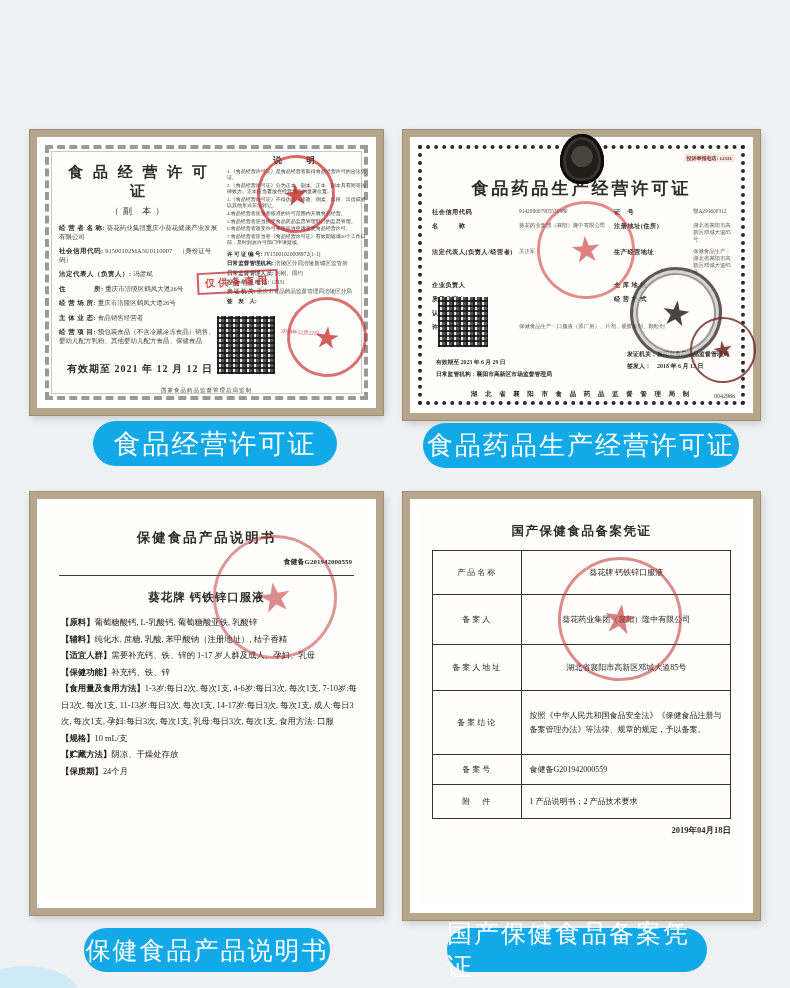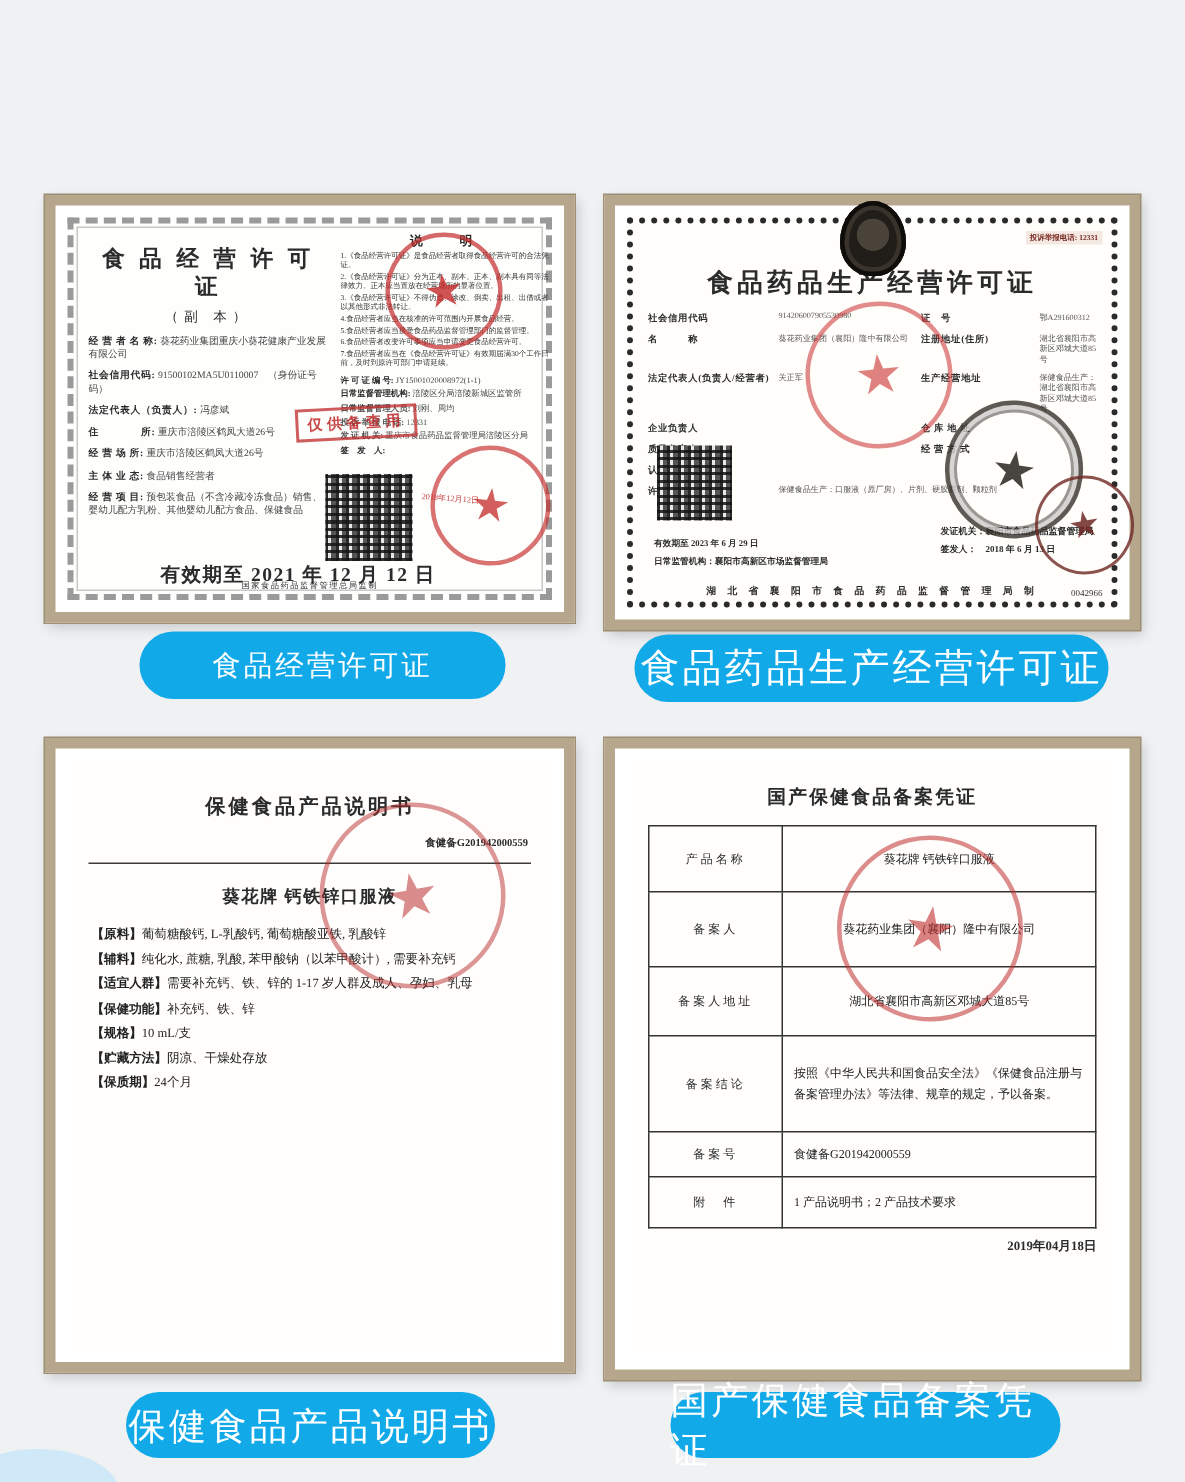--- a/index.html
+++ b/index.html
@@ -15,21 +15,21 @@
   .pill{position:absolute;background:#12a9e9;color:#fff;border-radius:24px;
     display:flex;align-items:center;justify-content:center;letter-spacing:2px;}
   
   .paper1{inset:8px;border:4px dashed #9a9a9a;outline:1px solid #c8c8c8;outline-offset:-7px;background:#fefefd;}
   .c1-left{position:absolute;left:10px;top:8px;width:160px;}
   .c1-title{font-size:15px;font-weight:bold;letter-spacing:3px;text-align:center;margin-top:6px;}
   .c1-sub{font-size:9px;text-align:center;letter-spacing:4px;margin-top:4px;}
   .f1row{font-size:6.5px;line-height:8.5px;margin:6px 0 0 0;}
   .f1row .fl{font-weight:bold;letter-spacing:.5px;}
   .f1row .fv{color:#444;}
-  .c1-valid{position:absolute;left:18px;bottom:4px;font-size:13px;font-weight:bold;letter-spacing:1px;margin-left:40px;}
+  .c1-valid{position:absolute;left:18px;bottom:20px;font-size:10px;font-weight:bold;letter-spacing:1px;}
   .c1-right{position:absolute;left:178px;top:6px;width:142px;}
   .c1-notes-title{font-size:8.5px;font-weight:bold;text-align:center;letter-spacing:8px;}
   .c1-note{font-size:5px;line-height:6.3px;color:#333;margin:1.5px 0;}
   .f2row{font-size:5.6px;line-height:7.4px;}
   .f2row .fl{font-weight:bold;}
   .f2row .fv{color:#444;}
   .c1-footer{position:absolute;bottom:2px;left:0;width:100%;text-align:center;font-size:5.5px;letter-spacing:1px;color:#333;}
   .qr{position:absolute;background:
       repeating-linear-gradient(0deg,rgba(20,20,20,.85) 0 2px,transparent 2px 5px),
       repeating-linear-gradient(90deg,#2a2a2a 0 2px,#e8e8e8 2px 4px,#555 4px 7px);
@@ -192,34 +192,35 @@
         <span class="star" style="font-size:34px;color:rgba(40,35,30,.85);">★</span>
       </div>
       <div class="stamp" style="left:268px;top:168px;width:62px;height:62px;border:2.5px solid rgba(110,40,35,.8);transform:rotate(-10deg);">
         <span class="star" style="font-size:24px;color:rgba(110,40,35,.85);">★</span>
       </div>
       <div class="c2-footer">湖 北 省 襄 阳 市 食 品 药 品 监 督 管 理 局 制</div>
       <div class="c2-serial">0042966</div>
     </div>
   </div>
 
-  <div class="pill" style="left:93px;top:421px;width:244px;height:45px;font-size:19px;">食品经营许可证</div>
+  <div class="pill" style="left:93px;top:421px;width:244px;height:45px;font-size:27px;">食品经营许可证</div>
   <div class="pill" style="left:423px;top:423px;width:316px;height:45px;font-size:26px;">食品药品生产经营许可证</div>
 
   <div class="card" style="left:30px;top:492px;width:339px;height:409px;">
     <div class="paper paper3">
       <div class="c3-title">保健食品产品说明书</div>
       <div class="c3-reg">食健备G201942000559</div>
       <hr class="c3-hr">
       <div class="c3-product">葵花牌 钙铁锌口服液</div>
       <div class="c3-rows">
         <div class="c3row"><span class="rl">【原料】</span><span>葡萄糖酸钙, L-乳酸钙, 葡萄糖酸亚铁, 乳酸锌</span></div>
-        <div class="c3row"><span class="rl">【辅料】</span><span>纯化水, 蔗糖, 乳酸, 苯甲酸钠（以苯甲酸计）, 需要补充钙</span></div>
+        <div class="c3row"><span class="rl">【辅料】</span><span>纯化水, 蔗糖, 乳酸, 苯甲酸钠（注册地址）, 桔子香精</span></div>
         <div class="c3row"><span class="rl">【适宜人群】</span><span>需要补充钙、铁、锌的 1-17 岁人群及成人、孕妇、乳母</span></div>
         <div class="c3row"><span class="rl">【保健功能】</span><span>补充钙、铁、锌</span></div>
+        <div class="c3row"><span class="rl">【食用量及食用方法】</span><span>1-3岁:每日2次, 每次1支, 4-6岁:每日3次, 每次1支, 7-10岁:每日3次, 每次1支, 11-13岁:每日3次, 每次1支, 14-17岁:每日3次, 每次1支, 成人:每日3次, 每次1支, 孕妇:每日3次, 每次1支, 乳母:每日3次, 每次1支, 食用方法: 口服</span></div>
         <div class="c3row"><span class="rl">【规格】</span><span>10 mL/支</span></div>
         <div class="c3row"><span class="rl">【贮藏方法】</span><span>阴凉、干燥处存放</span></div>
         <div class="c3row"><span class="rl">【保质期】</span><span>24个月</span></div>
       </div>
       <div class="stamp" style="left:168px;top:28px;width:118px;height:118px;border:3px solid rgba(185,45,45,.5);transform:rotate(-10deg);">
         <span class="star" style="font-size:40px;color:rgba(185,45,45,.55);">★</span>
       </div>
     </div>
   </div>
 

